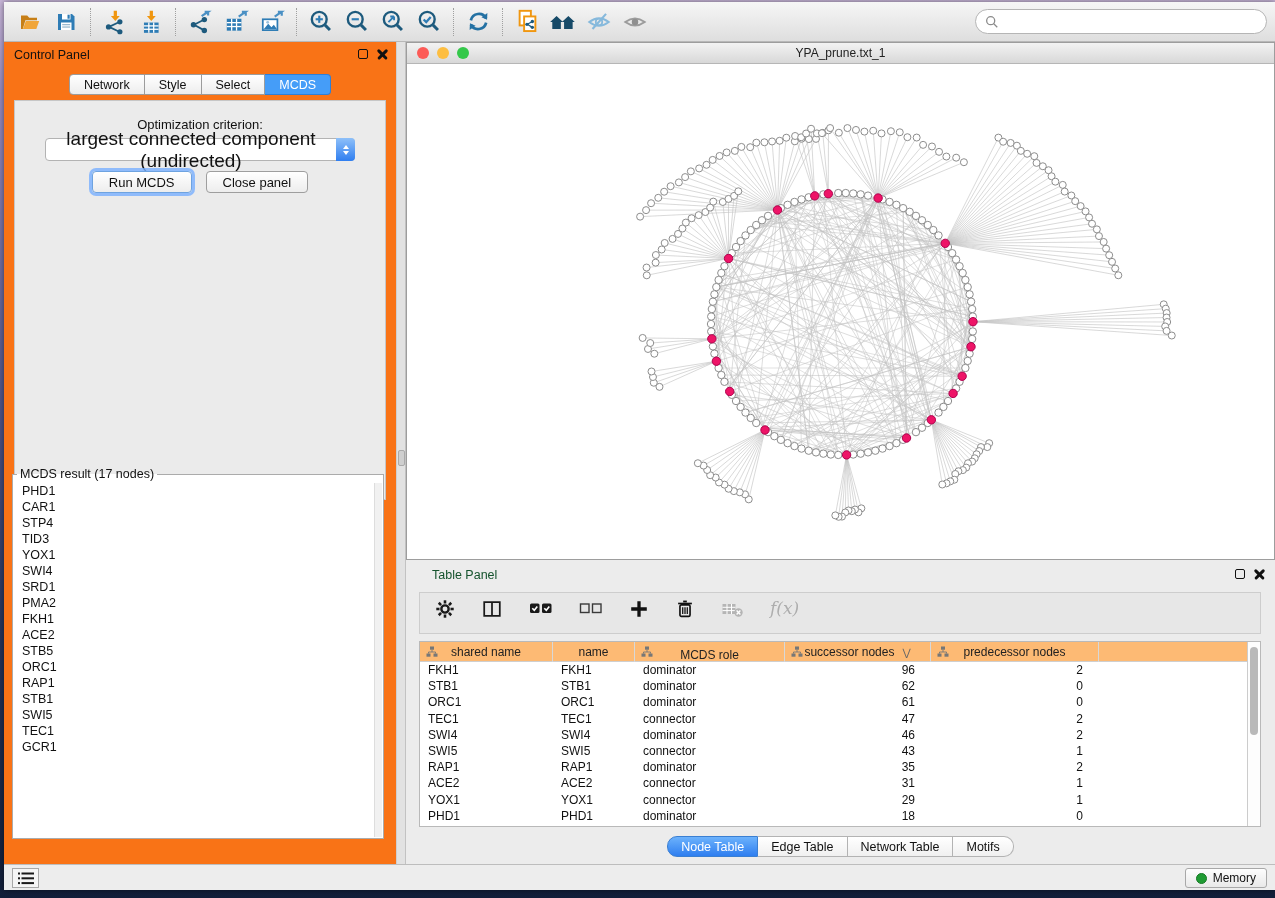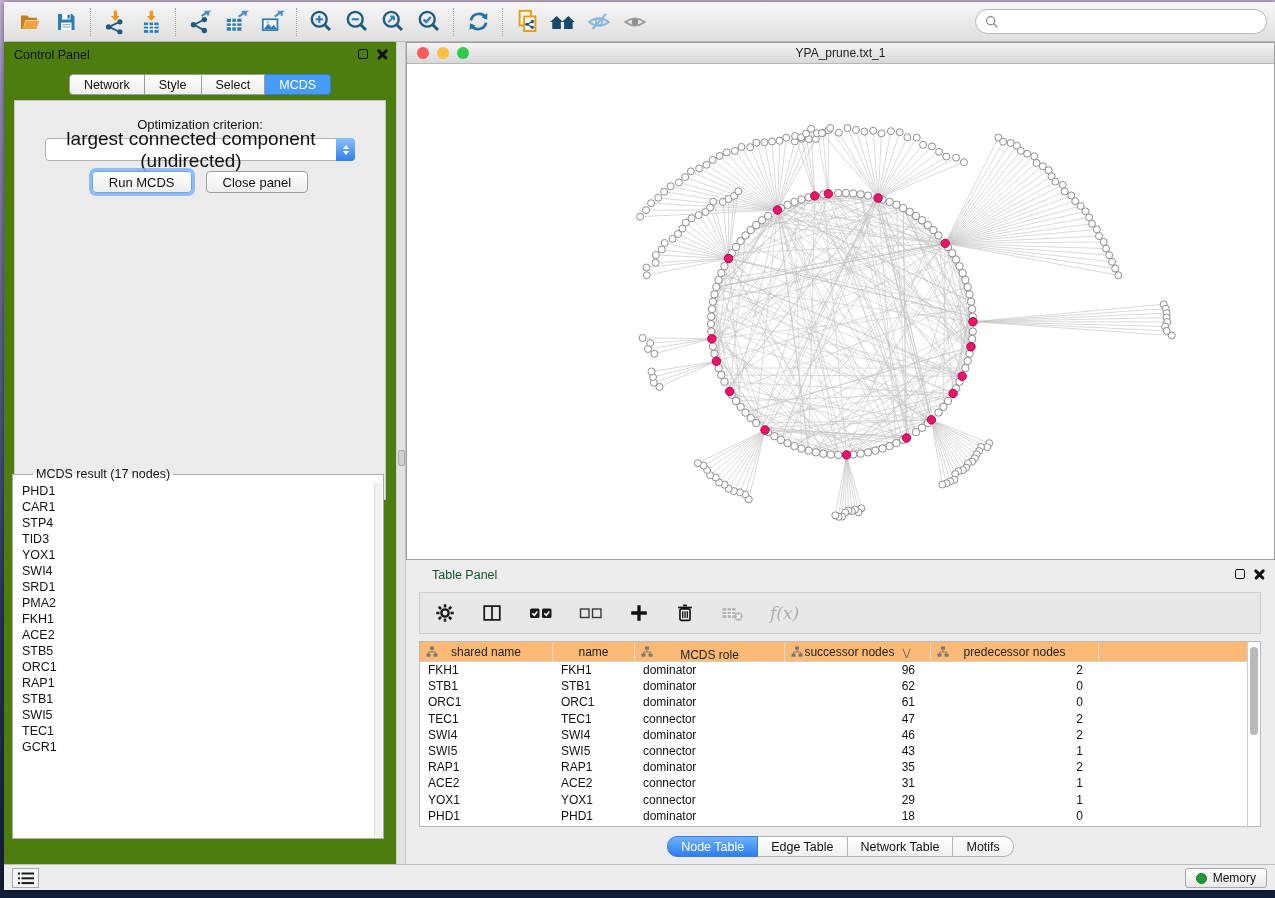--- a/index.html
+++ b/index.html
@@ -22,21 +22,21 @@
   .tbtn { width:36px; height:32px; border:none; background:transparent; display:flex; align-items:center; justify-content:center; cursor:pointer; }
   .tsep { width:1px; height:28px; margin:0 6px; border-left:1px dotted #9f9f9f; }
   .spacer { flex:1; }
   .search {
     width:292px; height:25px; background:#fff; border:1px solid #b5b5b5; border-radius:13px;
     display:flex; align-items:center; padding:0 9px; gap:6px;
   }
   .search input { border:none; outline:none; flex:1; font-size:12px; font-family:"Liberation Sans",sans-serif; background:transparent; }
   
   .control-panel {
-    position:absolute; left:0; top:40px; width:392px; height:822px; background:#4d7c0f;
+    position:absolute; left:0; top:40px; width:392px; height:822px; background:#f97316;
   }
   .cp-header { position:absolute; left:0; top:0; width:100%; height:24px; }
   .cp-title { position:absolute; left:10px; top:6px; font-size:12.5px; color:#111; }
   .win-btns { position:absolute; right:8px; top:6px; display:flex; gap:9px; align-items:center; }
   .float-box { width:10px; height:10px; border:1.5px solid #111; border-radius:2px; }
   .close-x { width:11px; height:11px; position:relative; }
   .close-x:before,.close-x:after { content:""; position:absolute; left:-1px; top:4.5px; width:13px; height:2.5px; background:#111; border-radius:2px; }
   .close-x:before { transform:rotate(45deg);} .close-x:after{ transform:rotate(-45deg);}
   .cp-tabs { position:absolute; left:0; top:32px; width:100%; display:flex; justify-content:center; }
   .cp-tab {
@@ -63,21 +63,21 @@
   .tri-up { width:0; height:0; border-left:3.5px solid transparent; border-right:3.5px solid transparent; border-bottom:4.5px solid #fff; }
   .tri-dn { width:0; height:0; border-left:3.5px solid transparent; border-right:3.5px solid transparent; border-top:4.5px solid #fff; }
   .btn-row { position:absolute; left:0; top:70px; width:100%; display:flex; justify-content:center; gap:14px; }
   .pbtn {
     height:22px; padding:0 16px; font-size:13px; font-family:"Liberation Sans",sans-serif;
     background:linear-gradient(#ffffff,#ededed); border:1px solid #9e9e9e; border-radius:4px; color:#111; cursor:pointer;
   }
   .pbtn.focused { box-shadow:0 0 0 3px rgba(120,175,255,.8); border-color:#6ea3e0; }
   .result-box {
     position:absolute; left:8px; top:425px; width:372px; height:372px;
-    border:1px solid #ababab; background:#fff;padding-left:16px;
+    border:1px solid #ababab; background:#fff;
   }
   .result-box legend { font-size:12.5px; color:#111; margin-left:4px; padding:0 3px; background:transparent; }
   .result-list { position:absolute; left:1px; top:2px; right:10px; bottom:1px; overflow:hidden; }
   .result-item { font-size:12.5px; line-height:16px; padding-left:8px; color:#111; }
   .list-scroll { position:absolute; right:1px; top:2px; bottom:1px; width:8px; background:#f1f1f1; border-left:1px solid #ddd; }
   
   .vsplitter { position:absolute; left:392px; top:40px; width:10px; height:822px; background:#e2e2e2; border-left:1px solid #cfcfcf; border-right:1px solid #c2c2c2; }
   .vgrip { position:absolute; left:1px; top:408px; width:7px; height:16px; background:#cfcfcf; border:1px solid #aaa; border-radius:2px; }
   
   .right { position:absolute; left:402px; top:40px; width:869px; height:822px; }
@@ -92,21 +92,21 @@
   .nf-title { position:absolute; left:0; width:100%; text-align:center; font-size:12px; color:#222; }
   .nf-canvas { position:absolute; left:0; top:21px; width:867px; height:495px; background:#fff; }
   
   .table-panel { position:absolute; left:0; top:518px; width:869px; height:304px; background:#ececec; }
   .tp-title { position:absolute; left:26px; top:8px; font-size:12.5px; color:#14532d; }
   .tp-winbtns { position:absolute; right:10px; top:8px; display:flex; gap:9px; align-items:center; }
   .tp-toolbar {
     position:absolute; left:13px; right:14px; top:32px; height:42px;
     background:#e7e7e7; border:1px solid #cdcdcd; display:flex; align-items:center; padding-left:14px; gap:24px;
   }
-  .ttbtn { background:none; border:none; display:flex; align-items:center; cursor:pointer; height:30px; }
+  .ttbtn { background:none; border:none; display:flex; align-items:flex-start; cursor:pointer; height:30px; }
   .fx-label { font-family:"DejaVu Serif", serif; font-style:italic; font-size:17px; color:#adadad; }
   .tp-table { position:absolute; left:13px; right:14px; top:81px; height:186px; background:#fff; border:1px solid #b9b9b9; }
   .thead { position:absolute; left:0; top:0; right:13px; height:20px; display:flex; background:#fdba74; border-bottom:1px solid #cfcfcf; }
   .th { position:relative; height:20px; border-right:1px solid #d8d8d8; display:flex; align-items:center; justify-content:center; font-size:12px; color:#222; }
   .th .hicon { position:absolute; left:6px; top:4px; }
   .th .sort { margin-left:8px; color:#666; font-size:10px; }
   .tbody { position:absolute; left:0; top:20px; right:13px; bottom:0; }
   .tr { display:flex; height:16.2px; align-items:center; }
   .td { font-size:12px; color:#111; overflow:hidden; white-space:nowrap; }
   .td.num { text-align:right; padding-right:16px; }

